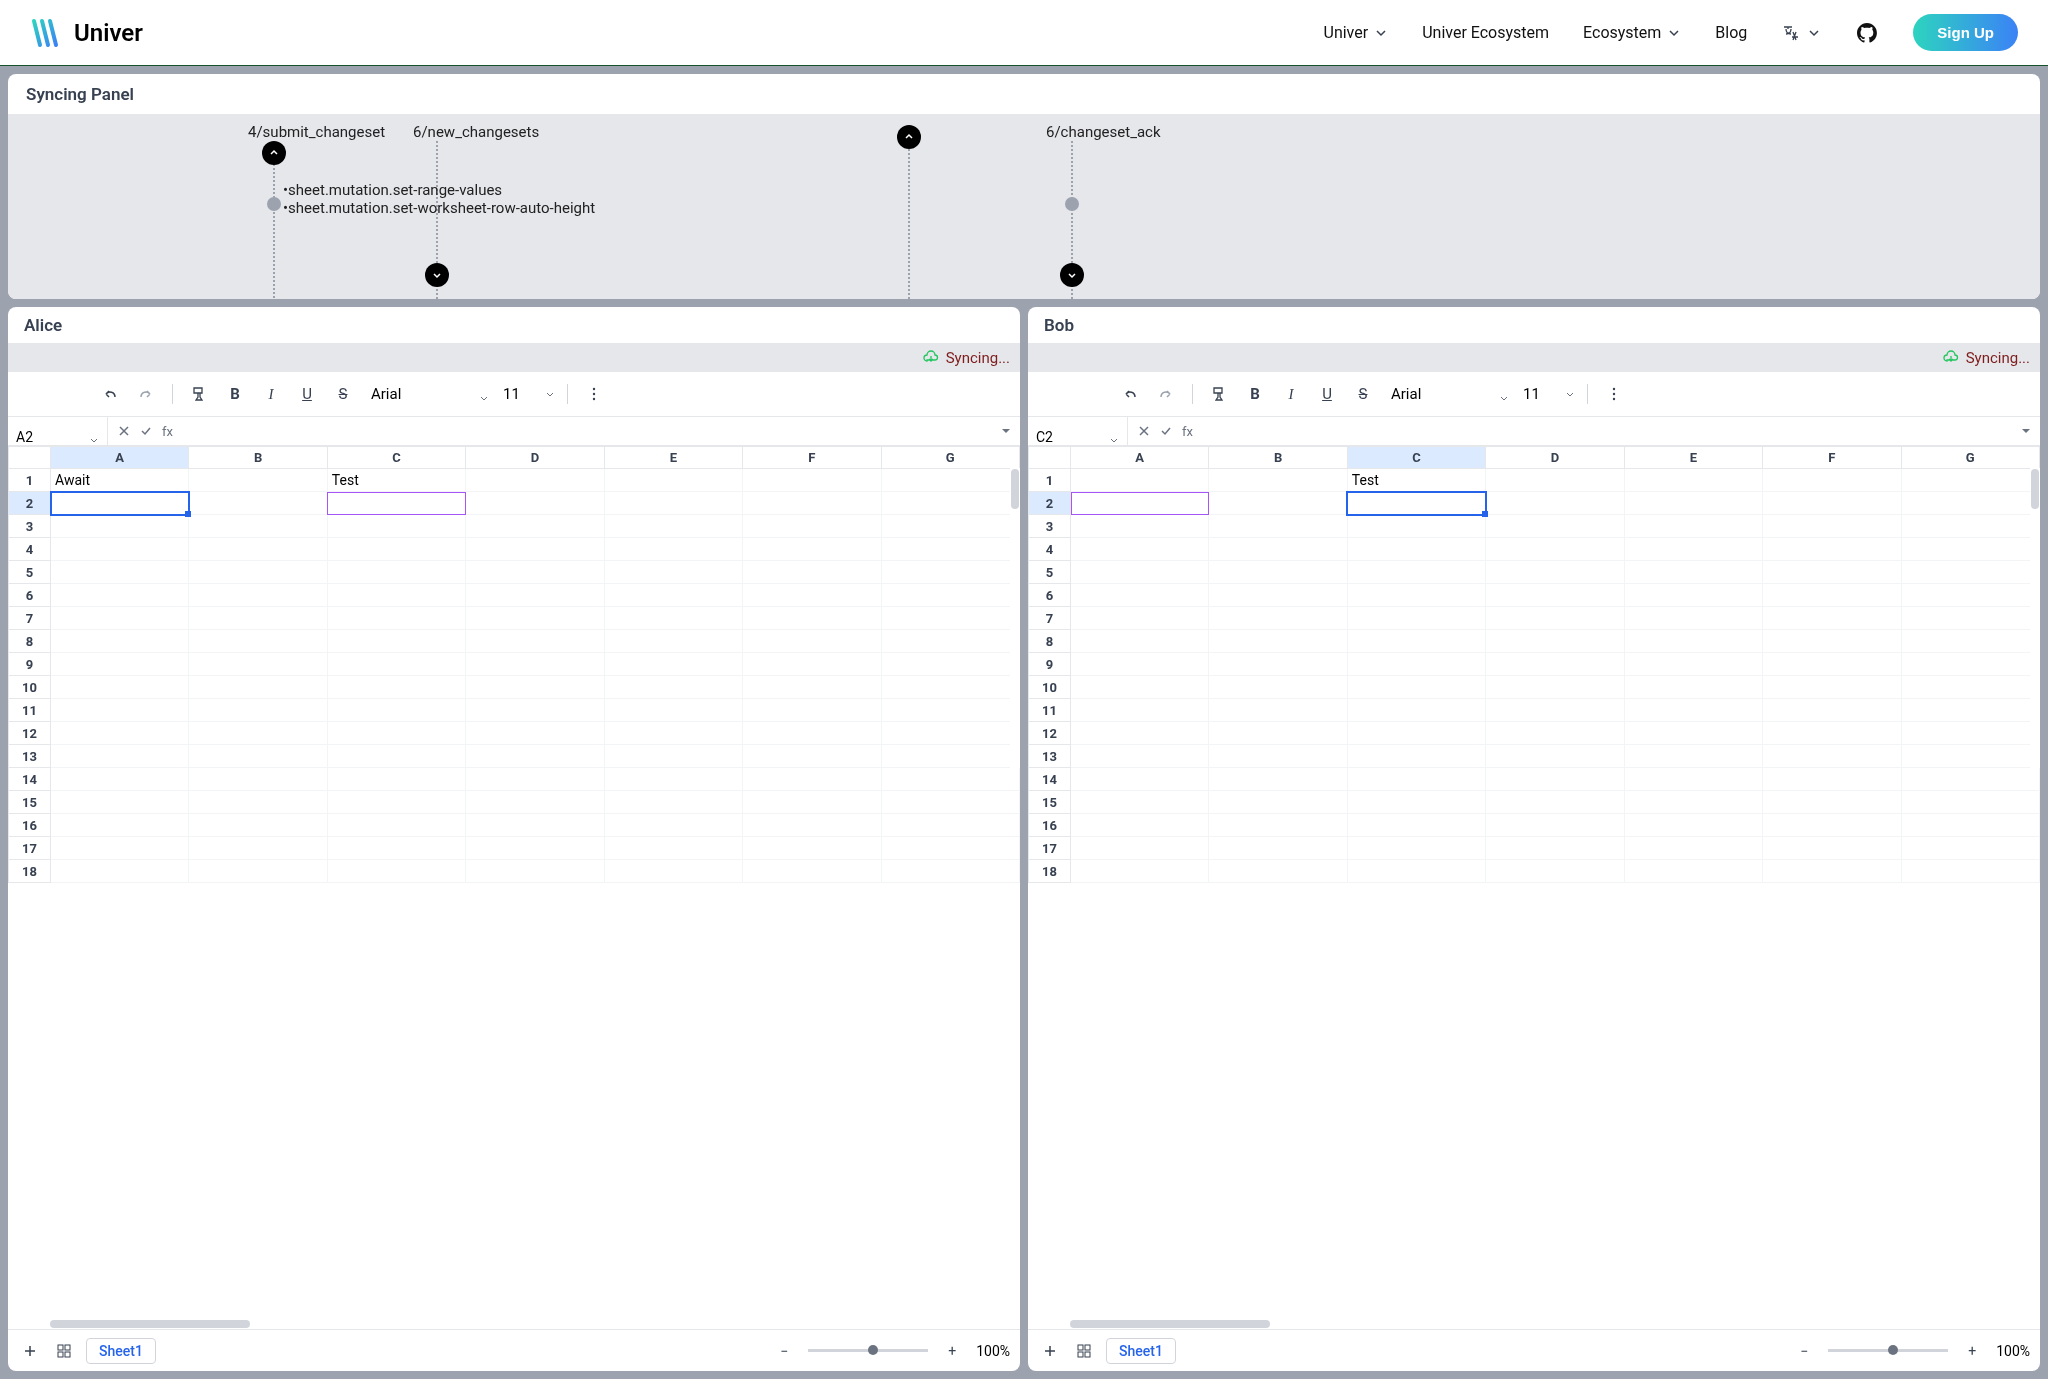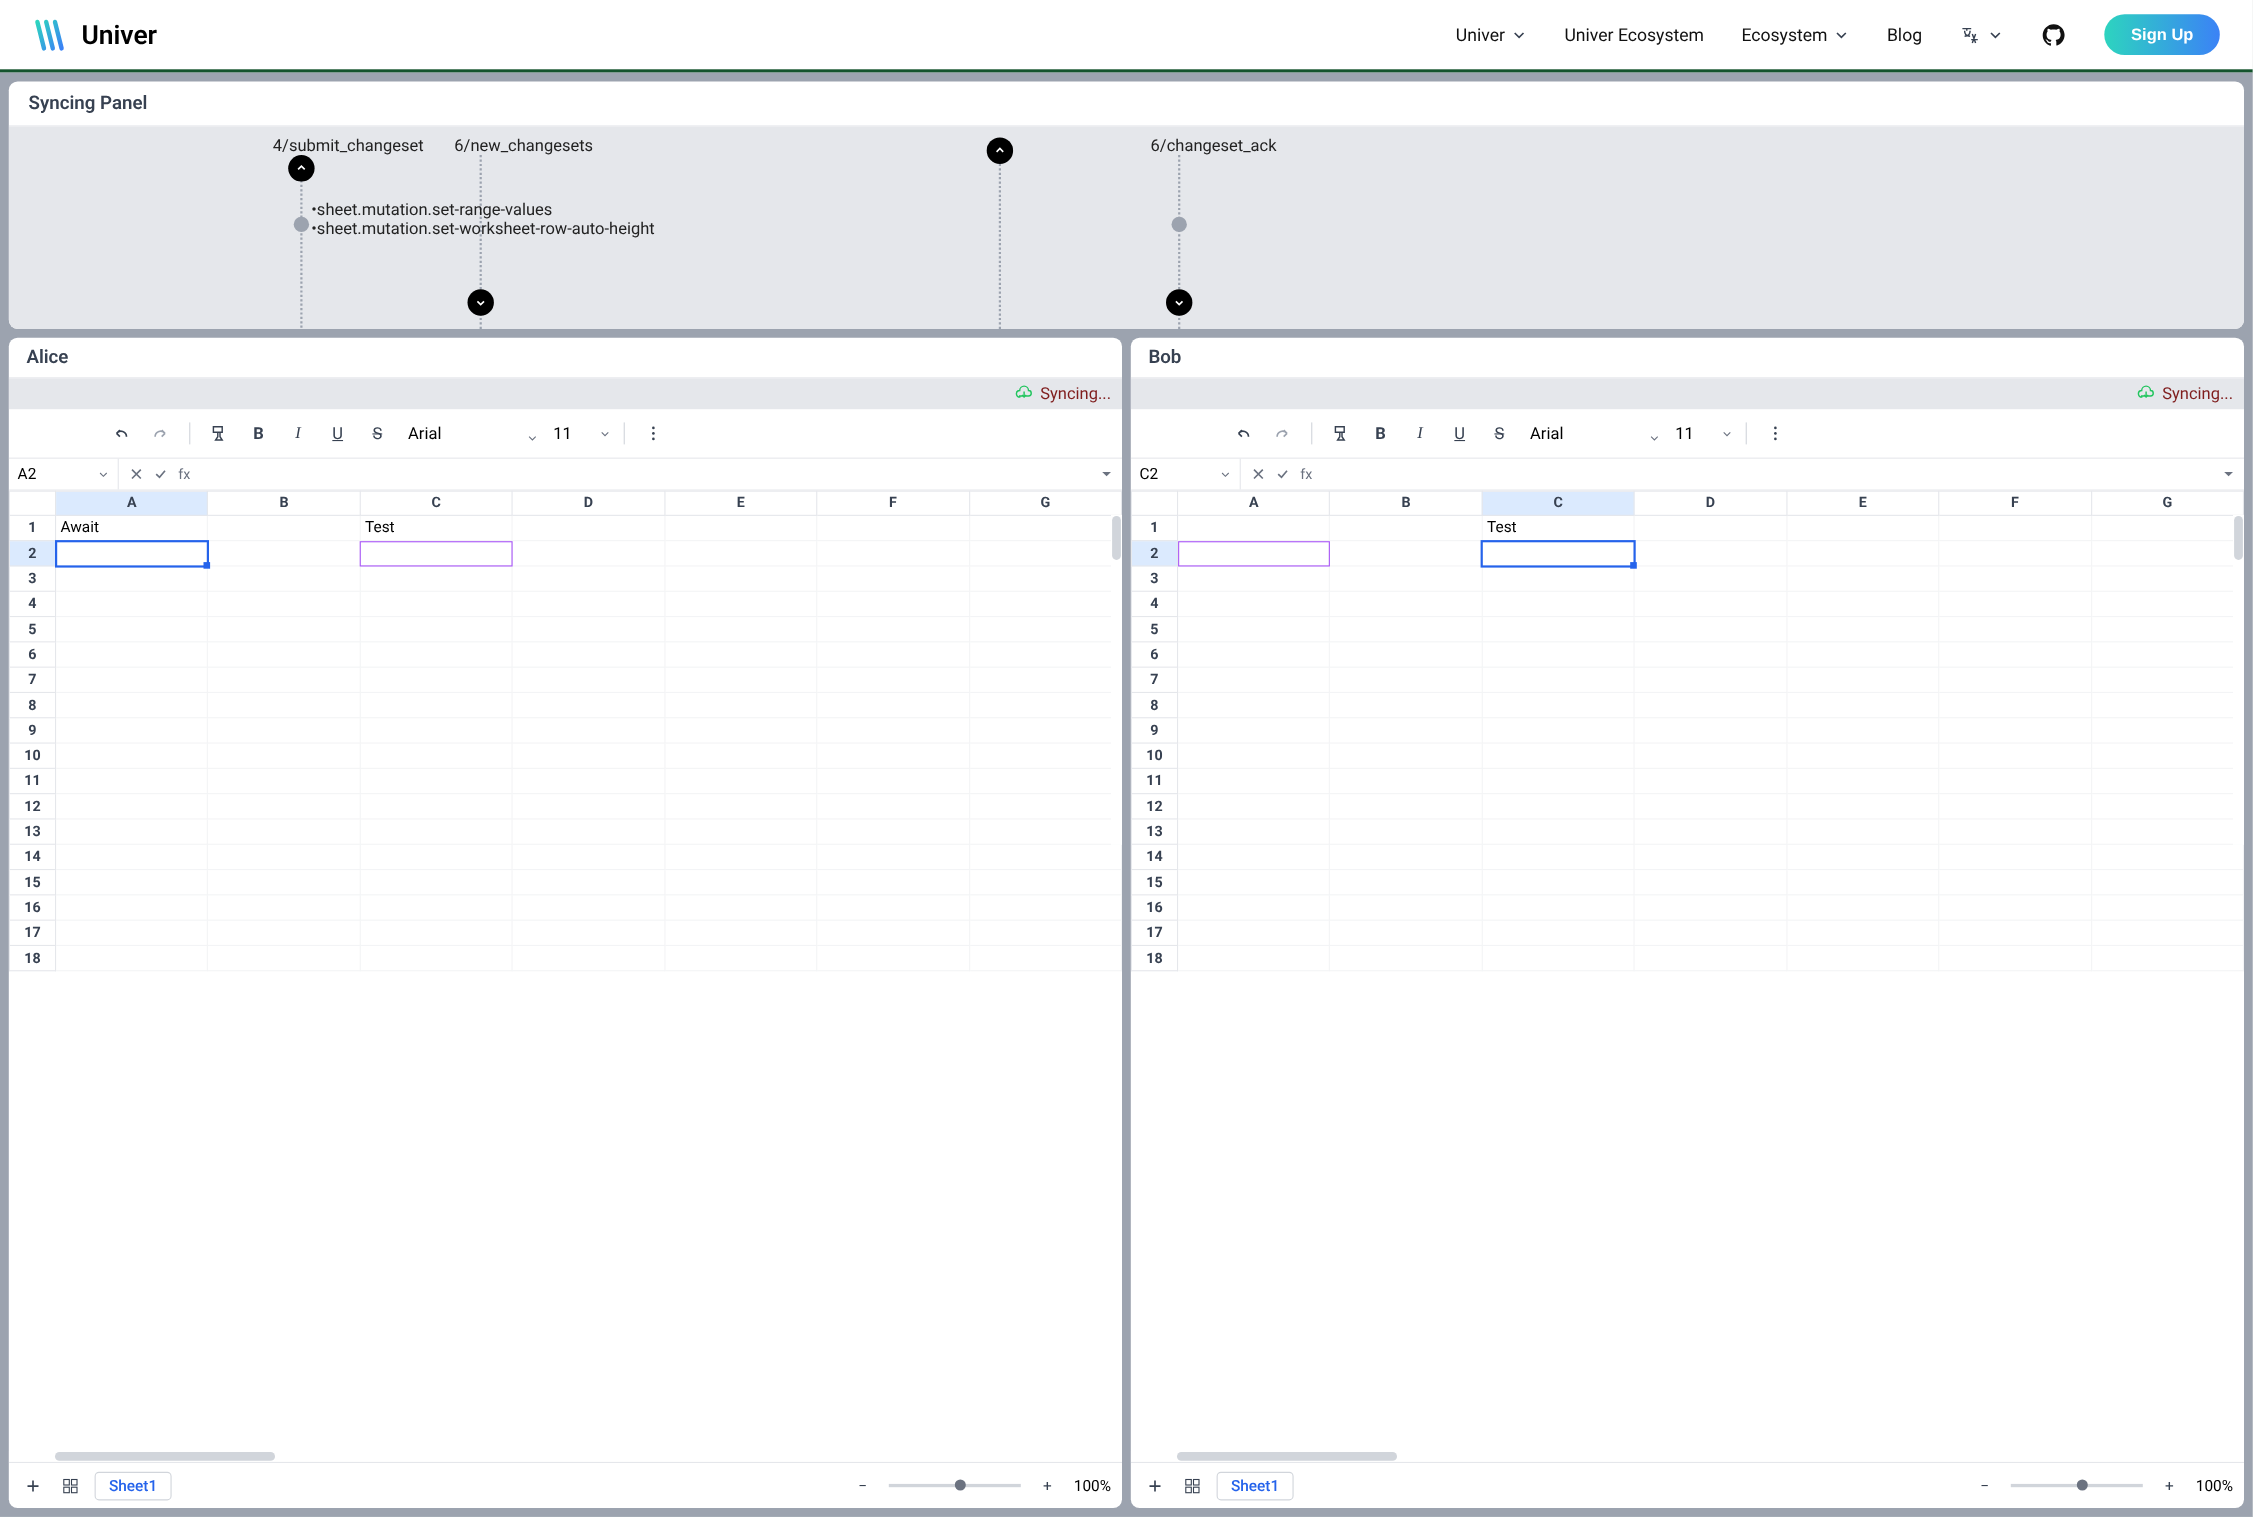--- a/index.html
+++ b/index.html
@@ -1,18 +1,18 @@
 <!DOCTYPE html>
 <html><head>
 <meta charset="utf-8">
 <style>
 *{margin:0;padding:0;box-sizing:border-box;}
 body{font-family:-apple-system,BlinkMacSystemFont,"Segoe UI",Roboto,sans-serif;background:#f5f5f5;overflow:hidden;}
 
-.header{height:66px;background:#fff;border-bottom:3px solid #14532d;display:flex;align-items:center;padding:0 30px;justify-content:space-between;}
+.header{height:66px;background:#fff;border-bottom:1px solid #14532d;display:flex;align-items:center;padding:0 30px;justify-content:space-between;}
 .logo{display:flex;align-items:center;gap:8px;font-size:24px;font-weight:600;}
 .logo-icon{display:flex;width:36px;height:36px;}
 .nav{display:flex;align-items:center;gap:34px;}
 .nav-item{display:flex;align-items:center;gap:6px;font-size:16px;color:#111;cursor:pointer;}
 .chevron-down{width:14px;height:14px;}
 .github-icon{width:24px;height:24px;}
 .lang-icon{width:20px;height:20px;}
 .signup-btn{background:linear-gradient(90deg,#2dd4bf 0%,#3b82f6 100%);color:#fff;border:none;border-radius:24px;padding:10px 24px;font-size:15px;font-weight:600;cursor:pointer;}
 
 .container{padding:8px;background:#9ca3af;height:calc(100vh - 66px);display:flex;flex-direction:column;gap:8px;}
@@ -33,21 +33,21 @@
 .cloud-icon{width:18px;height:18px;}
 
 .toolbar{display:flex;align-items:center;padding:6px 10px;gap:8px;height:44px;}
 .tb-btn{width:28px;height:28px;display:flex;align-items:center;justify-content:center;cursor:pointer;color:#374151;border-radius:4px;}
 .tb-btn.disabled{color:#9ca3af;}
 .tb-sep{width:1px;height:20px;background:#d1d5db;margin:0 4px;}
 .font-select{display:flex;align-items:flex-end;gap:4px;font-size:15px;width:130px;cursor:pointer;justify-content:space-between;padding:0 6px;}
 .size-select{display:flex;align-items:center;gap:4px;font-size:15px;width:52px;cursor:pointer;justify-content:space-between;}
 
 .formula-bar{display:flex;align-items:center;border-top:1px solid #e5e7eb;border-bottom:1px solid #e5e7eb;height:30px;}
-.cell-ref{width:100px;padding:0 8px;font-size:14px;display:flex;align-items:center;justify-content:space-between;border-right:1px solid #e5e7eb;height:100%;}
+.cell-ref{width:100px;padding:0 8px;font-size:14px;display:flex;align-items:flex-end;justify-content:space-between;border-right:1px solid #e5e7eb;height:100%;}
 .formula-btns{display:flex;align-items:center;gap:2px;padding:0 6px;color:#6b7280;}
 .fx-label{font-size:13px;padding:0 4px;}
 .formula-expand{margin-left:auto;padding:0 8px;color:#6b7280;cursor:pointer;}
 
 .sheet-wrapper{flex:1;overflow:auto;position:relative;}
 .sheet{border-collapse:collapse;width:100%;}
 .corner{width:42px;height:22px;background:#fff;border:1px solid #e5e7eb;}
 .col-header{height:22px;background:#fff;border:1px solid #e5e7eb;text-align:center;font-size:13px;color:#374151;min-width:85px;}
 .col-header.selected{background:#dbeafe;}
 .row-header{width:42px;background:#fff;border:1px solid #e5e7eb;text-align:center;font-size:13px;color:#374151;}

